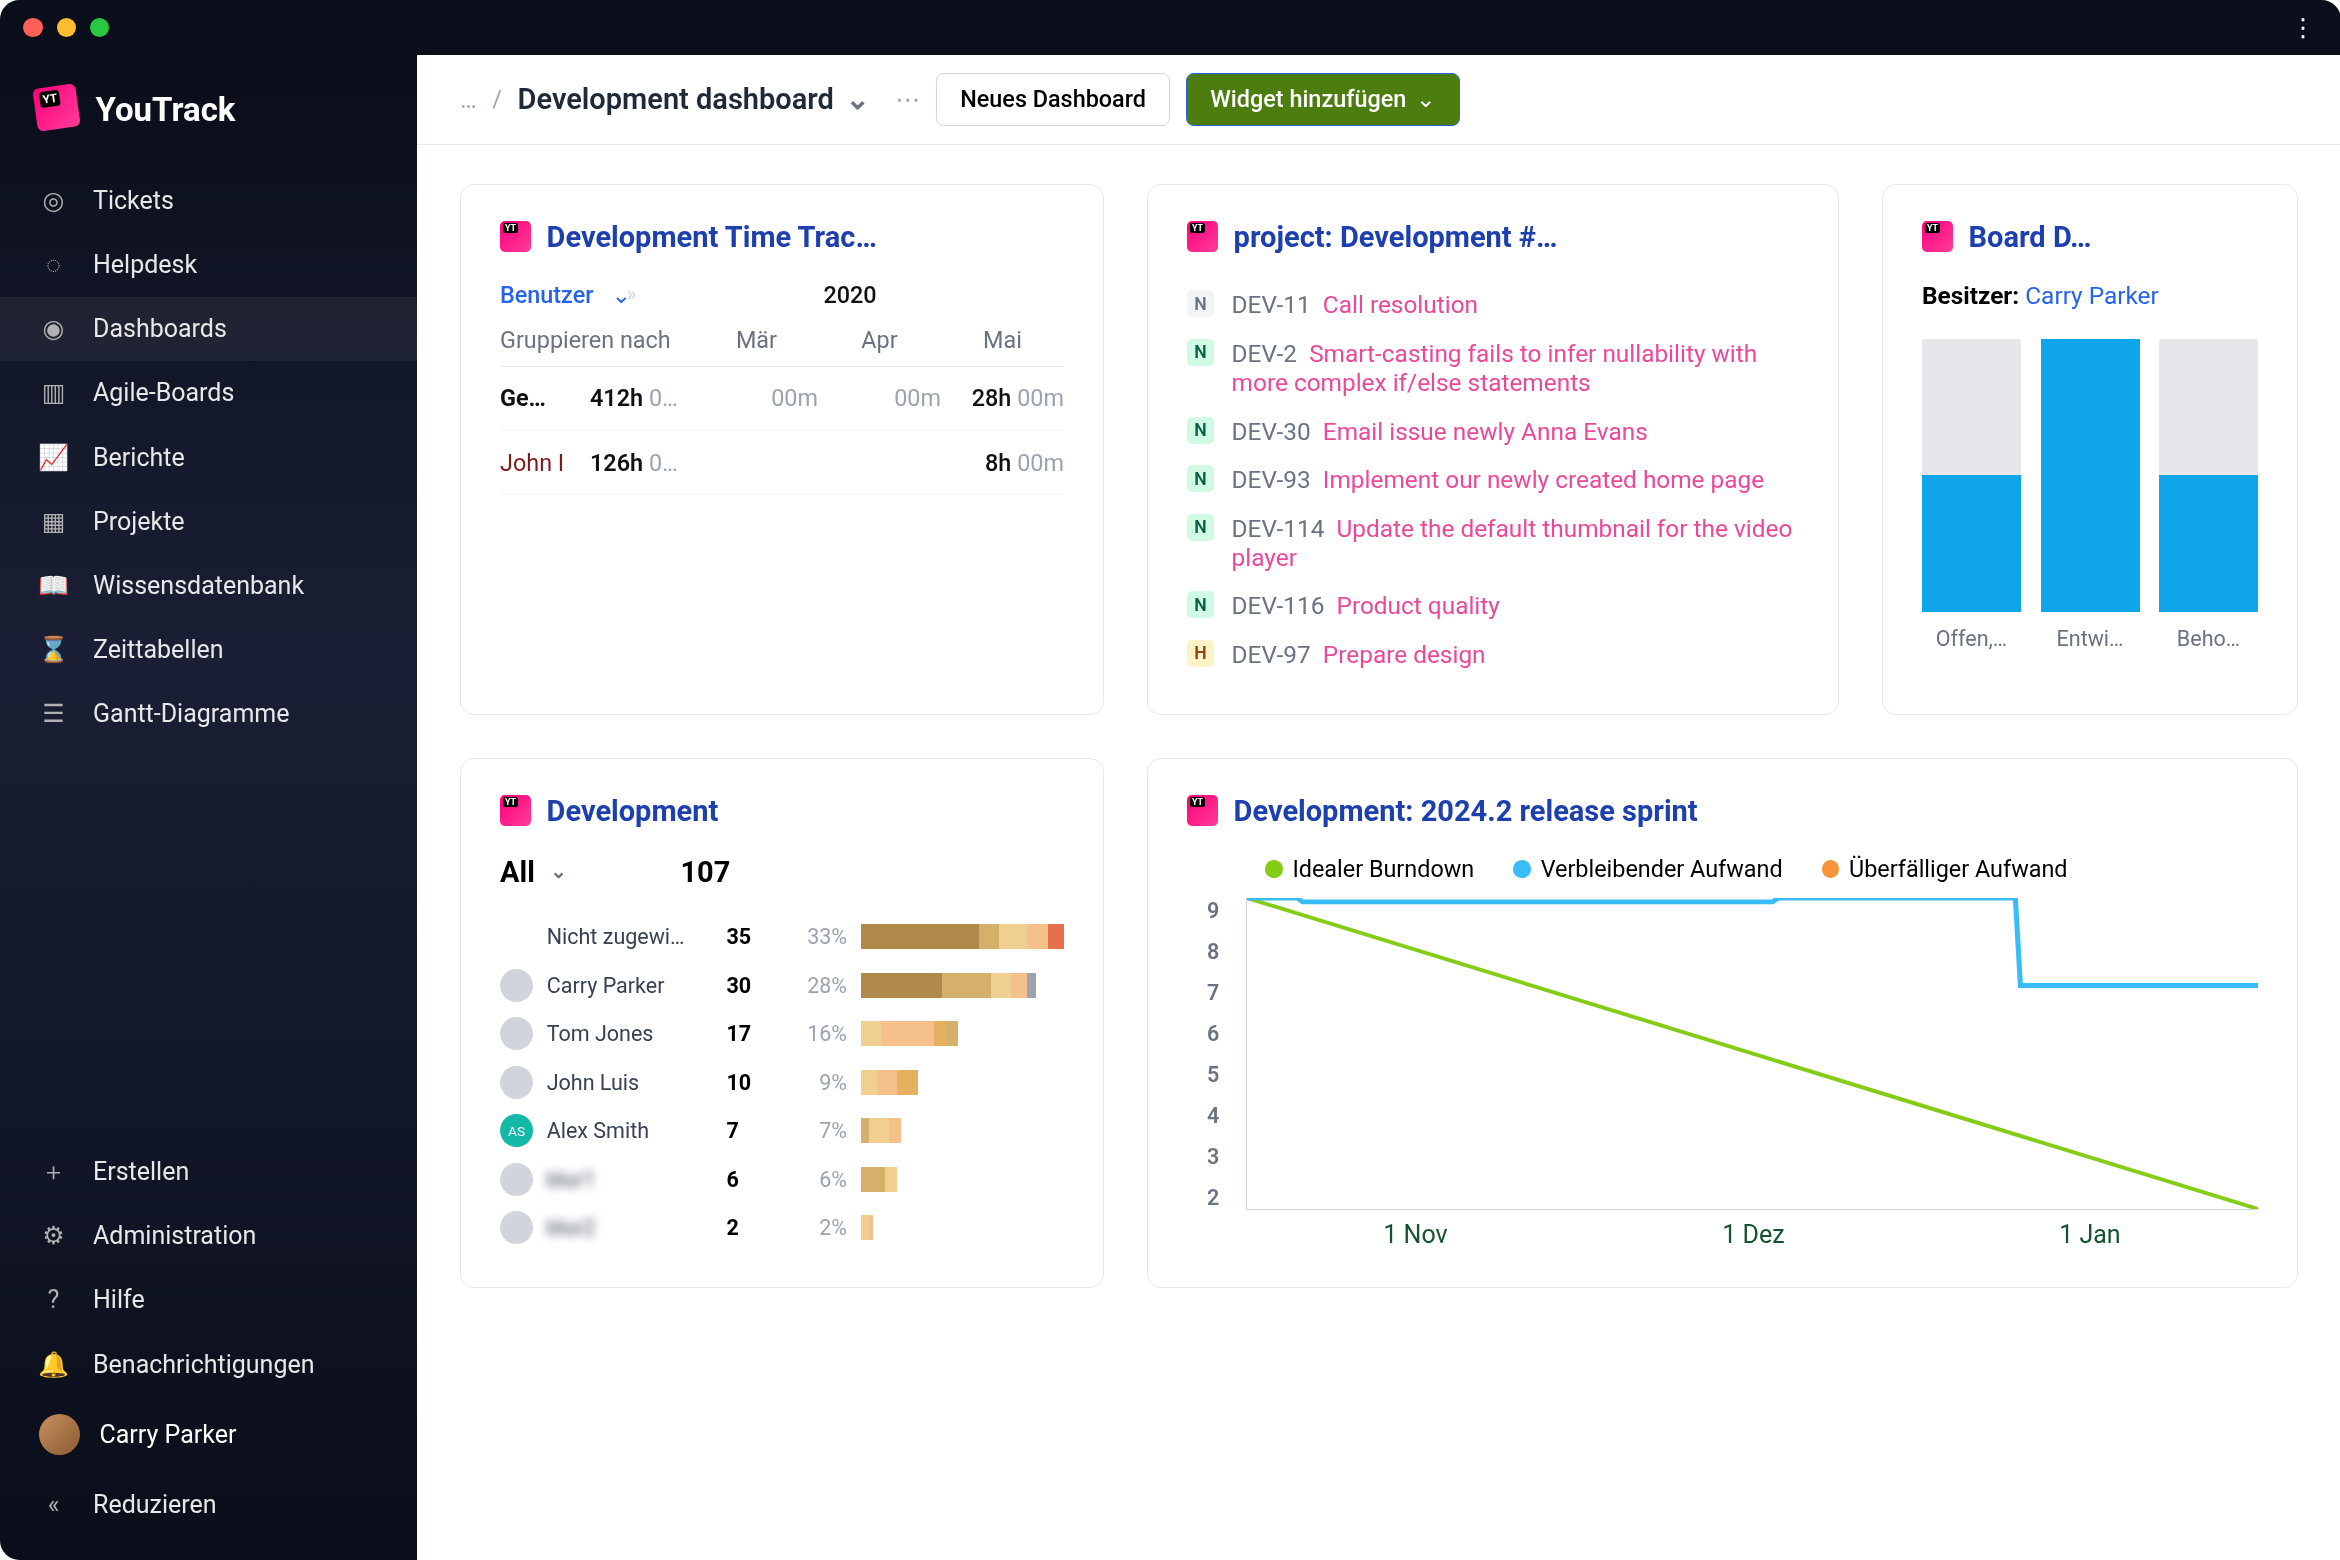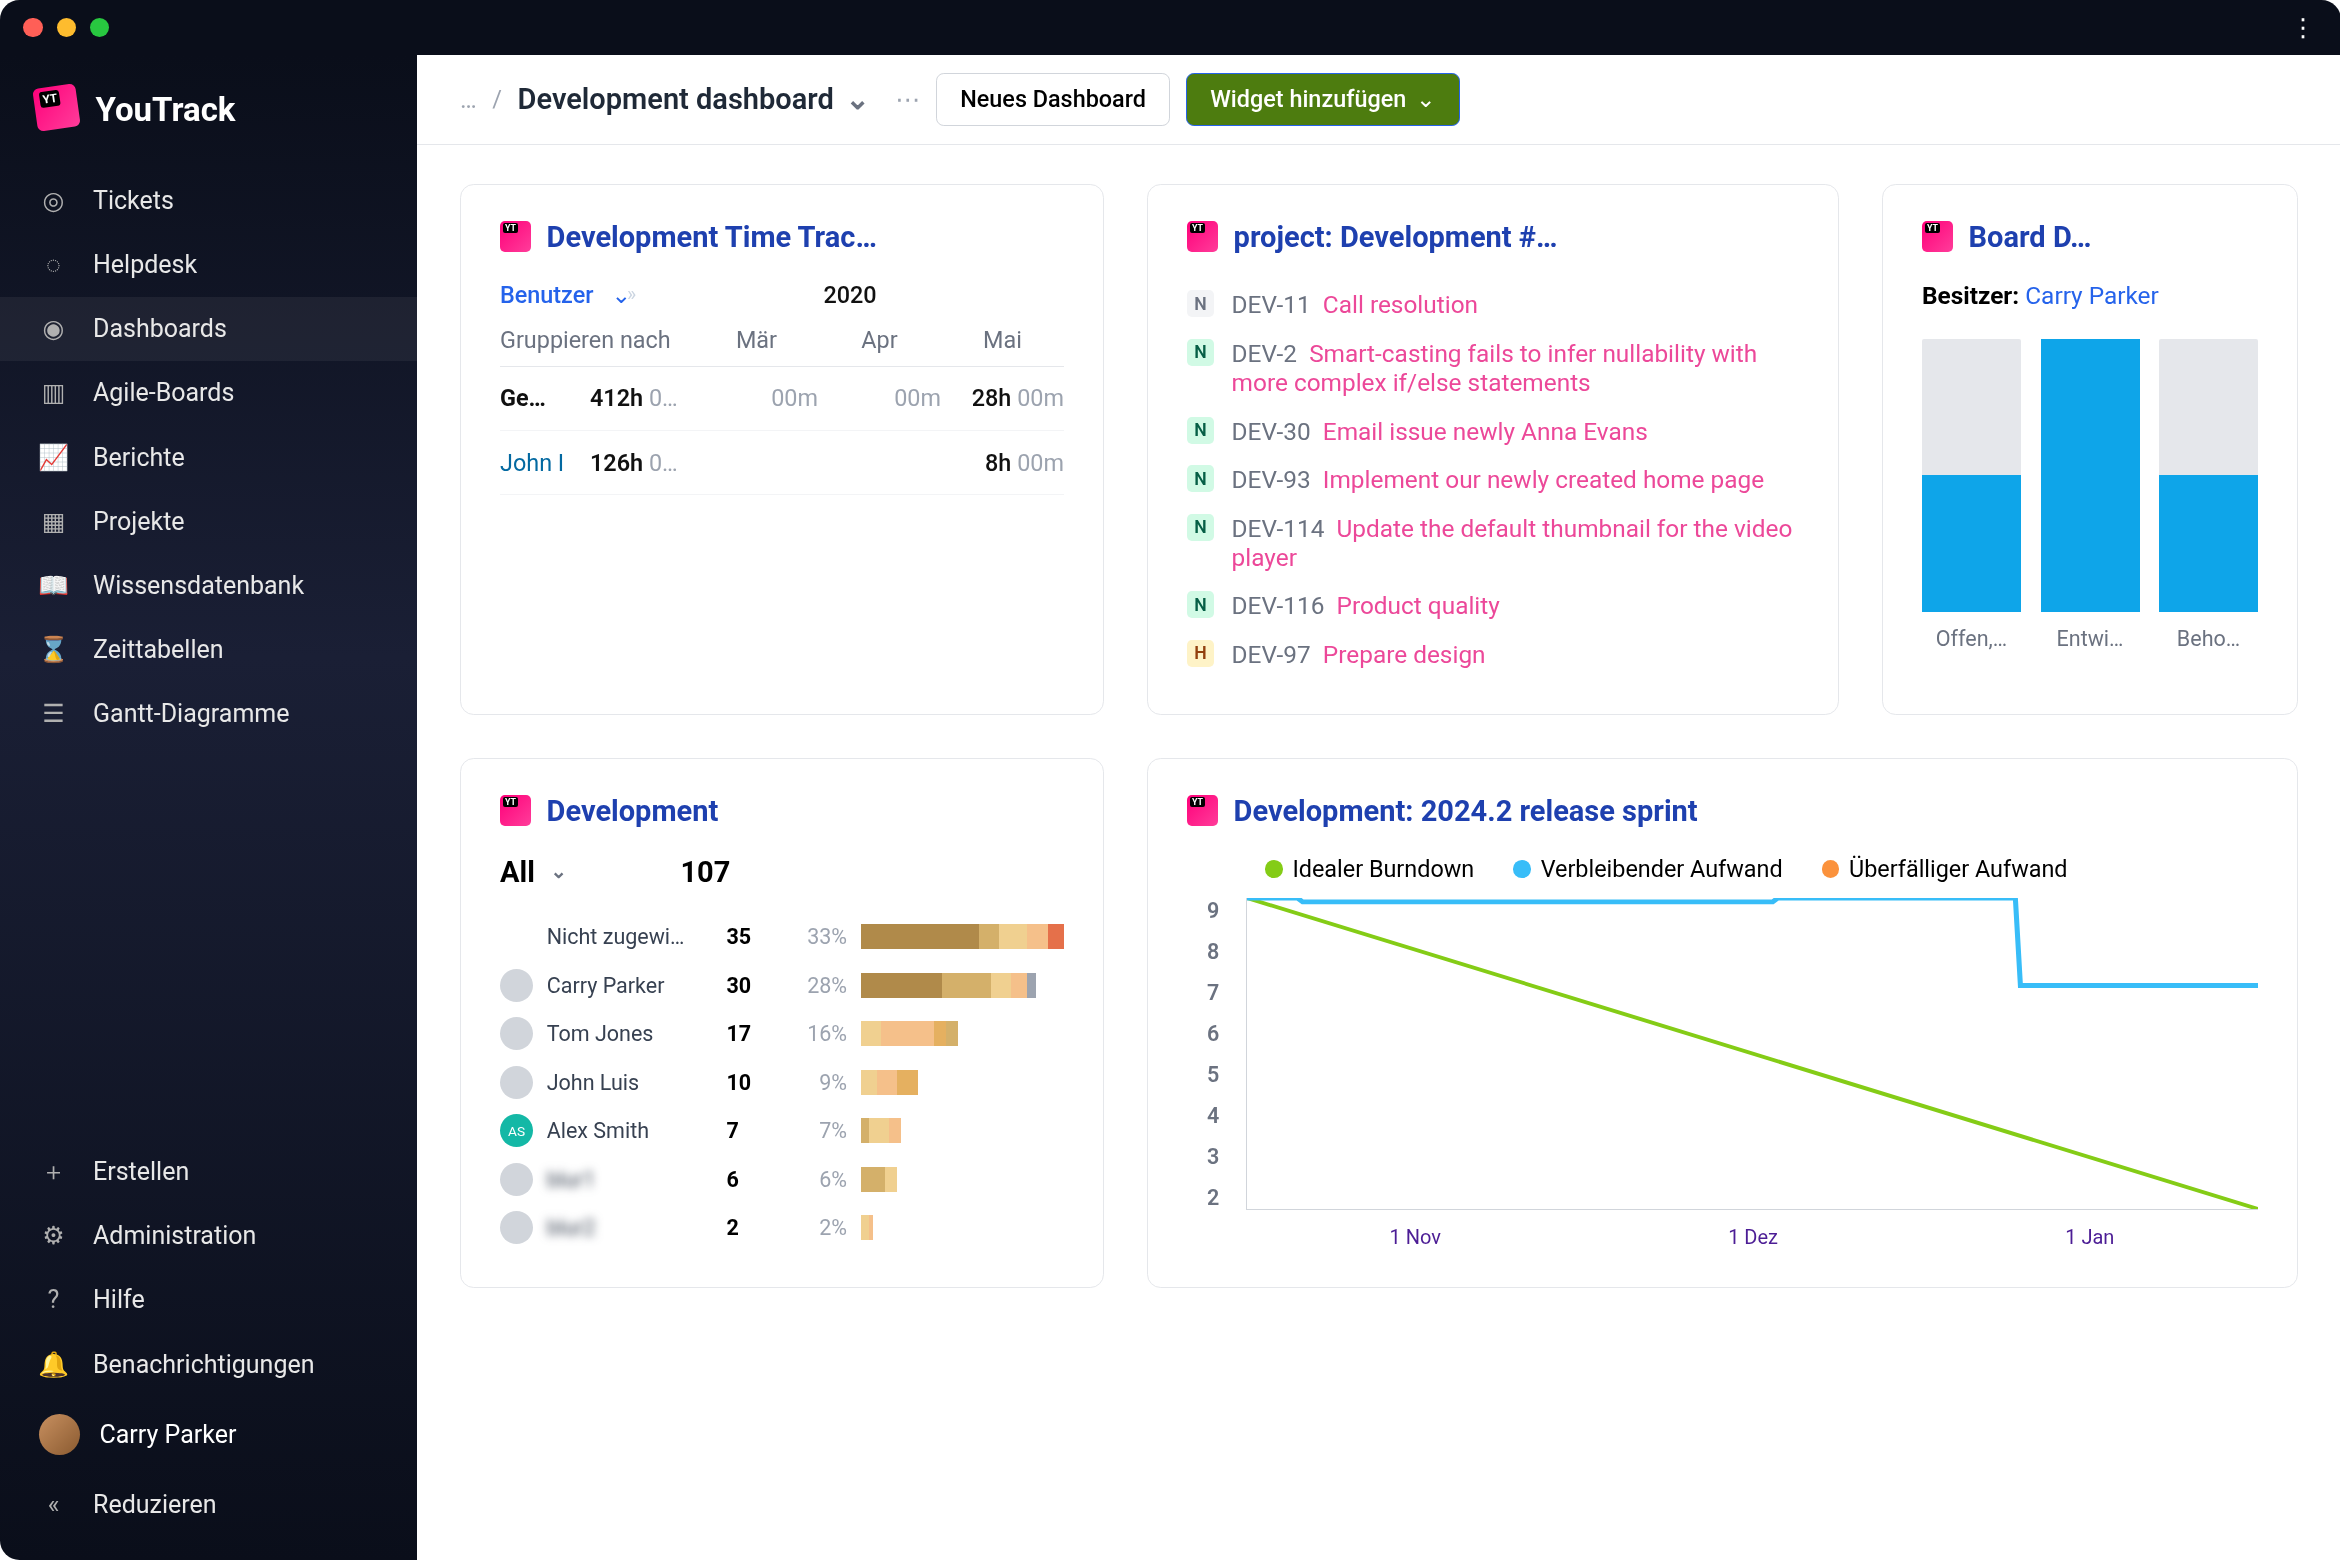--- a/index.html
+++ b/index.html
@@ -47,21 +47,21 @@
 .yt-badge::after { content: "YT"; font-size: 8.8px; position: absolute; top: 2px; left: 2.9px; background: #000; color: #fff; padding: 0 2px; border-radius: 2px; }
 
 .tt-head { display: flex; font-size: 23.4px; color: #6b7280; }
 .tt-user { width: 127px; }
 .tt-sel { color: #2563eb; font-weight: 500; display: flex; align-items: center; gap: 18px; }
 .tt-year { flex: 1; text-align: center; color: #111; font-weight: 500; }
 .tt-months { display: flex; margin-top: 17.6px; padding-bottom: 11.7px; border-bottom: 1px solid #e5e7eb; }
 .tt-months .gcol { width: 195px; font-size: 23.4px; color: #6b7280; }
 .tt-months .mcol { flex: 1; text-align: center; font-size: 23.4px; color: #6b7280; }
 .tt-row { display: flex; padding: 17.6px 0; border-bottom: 1px solid #f3f4f6; font-size: 23.4px; }
-.tt-row .name { width: 90px; color: #0369a1; white-space: nowrap; overflow: hidden; }
+.tt-row .name { width: 90px; color: #7f1d1d; white-space: nowrap; overflow: hidden; }
 .tt-row.total .name { color: #111; font-weight: 700; }
 .tt-row .total { width: 105px; font-weight: 600; color: #111; }
 .tt-row .total .m { color: #9ca3af; font-weight: 400; }
 .tt-row .cell { flex: 1; text-align: right; color: #111; font-weight: 500; }
 .tt-row .cell .m { color: #9ca3af; font-weight: 400; }
 
 .issue { display: flex; align-items: flex-start; gap: 17.6px; padding: 9.8px 0; font-size: 24.4px; }
 .badge { width: 27px; height: 27px; border-radius: 4.9px; font-size: 17.6px; font-weight: 600; display: flex; align-items: center; justify-content: center; flex-shrink: 0; }
 .badge-n { background: #d1fae5; color: #065f46; }
 .badge-ng { background: #f3f4f6; color: #6b7280; }
@@ -93,21 +93,21 @@
 .dist-pct { width: 62px; text-align: right; color: #9ca3af; }
 .dist-bar { flex: 1; height: 25px; display: flex; }
 .seg { height: 100%; }
 
 .legend { display: flex; gap: 39px; font-size: 23.4px; margin-bottom: 15.6px; padding-left: 78px; }
 .legend-item { display: flex; align-items: center; gap: 9.8px; }
 .legend-dot { width: 17.6px; height: 17.6px; border-radius: 50%; }
 .chart { position: relative; height: 351px; margin-left: 59px; }
 .y-axis { position: absolute; left: -39px; top: 0; bottom: 39px; display: flex; flex-direction: column; justify-content: space-between; font-size: 21.5px; color: #6b7280; font-weight: 600; }
 .plot { position: absolute; left: 0; right: 0; top: 0; bottom: 39px; border-left: 1px solid #d1d5db; border-bottom: 1px solid #d1d5db; }
-.x-axis { position: absolute; left: 0; right: 0; bottom: 0; display: flex; justify-content: space-around; font-size: 20px; color: #4c1d95; }
+.x-axis { position: absolute; left: 0; right: 0; bottom: 0; display: flex; justify-content: space-around; font-size: 25px; color: #14532d; }
 svg.lines { width: 100%; height: 100%; }
 </style>
 </head>
 <body>
 
 <div class="app">
   <div class="titlebar">
     <div class="traffic">
       <span class="dot-red"></span>
       <span class="dot-yellow"></span>

